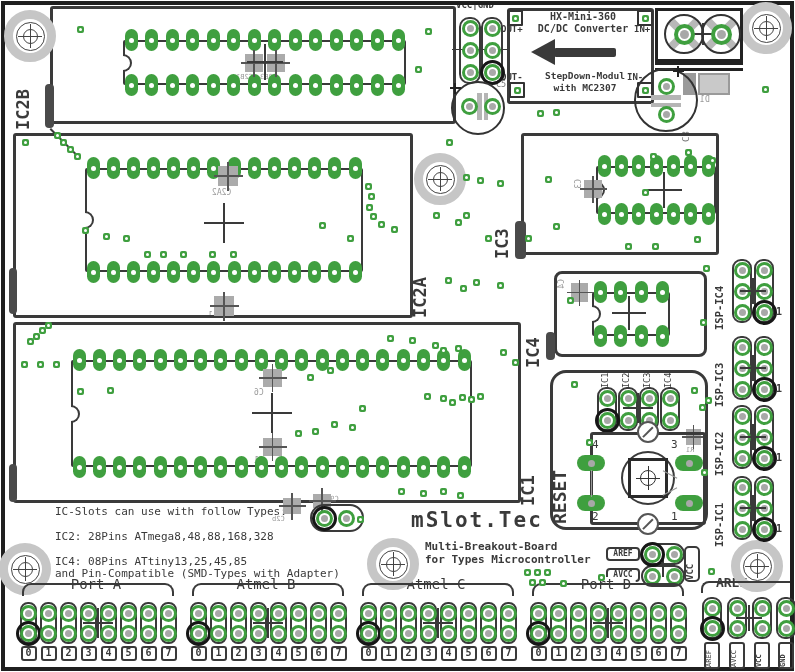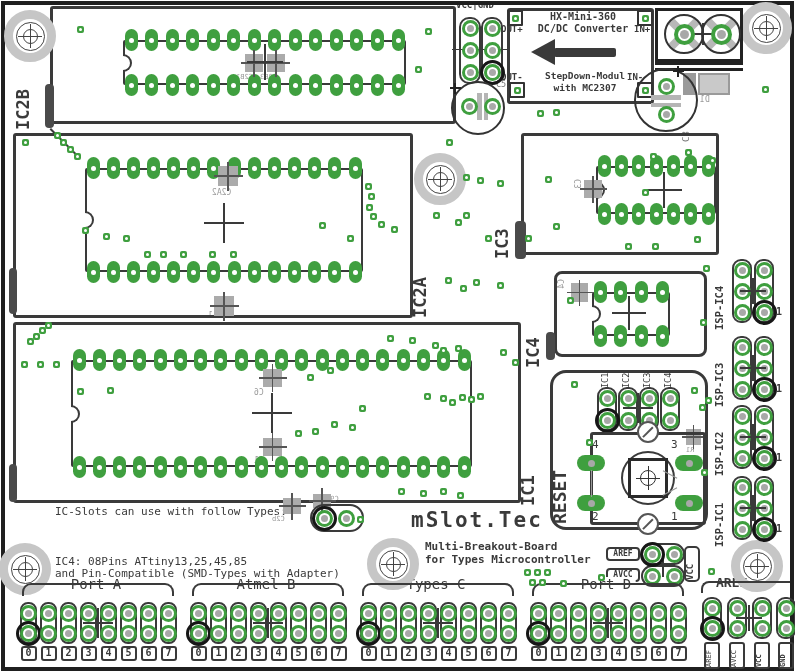--- a/index.html
+++ b/index.html
@@ -29,20 +29,21 @@
   <div class="t b" style="left:522px;top:12px;width:122px;text-align:center;font-size:10px">HX-Mini-360</div>
   <div class="t b" style="left:522px;top:24px;width:122px;text-align:center;font-size:10px">DC/DC Converter</div>
   <div class="t b" style="left:524px;top:71px;width:122px;text-align:center;font-size:9.5px">StepDown-Modul</div>
   <div class="t b" style="left:524px;top:83px;width:122px;text-align:center;font-size:9.5px">with MC2307</div>
   <div class="t b" style="left:501px;top:25px;font-size:9px">OUT+</div>
   <div class="t b" style="left:634px;top:25px;font-size:9px">IN+</div>
   <div class="t b" style="left:501px;top:73px;font-size:9px">OUT-</div>
   <div class="t b" style="left:627px;top:73px;font-size:9px">IN-</div>
 
   <div class="t" style="left:55px;top:506px;font-size:11px">IC-Slots can use with follow Types:</div>
+  <div class="t" style="left:55px;top:530.8px;font-size:11px">IC2: 28Pins ATmega8,48,88,168,328</div>
   <div class="t" style="left:55px;top:555.6px;font-size:11px">IC4: 08Pins ATtiny13,25,45,85</div>
   <div class="t" style="left:55px;top:568px;font-size:11px">and Pin-Compatible (SMD-Types with Adapter)</div>
 
   <div class="t b" style="left:411px;top:510px;font-size:21px;letter-spacing:2px">mSlot.Tec</div>
   <div class="t b" style="left:425px;top:541px;font-size:11px">Multi-Breakout-Board</div>
   <div class="t b" style="left:425px;top:554px;font-size:11px">for Types Microcontroller</div>
 
   <div class="t b" style="left:714px;top:576px;font-size:13px;background:#fff;padding:0 2px">AREF.</div>
   <div class="t b" style="left:606px;top:547px;width:34px;height:14px;border:2px solid #3a3a3a;border-radius:4px;font-size:8px;text-align:center;line-height:10px">AREF</div>
   <div class="t b" style="left:606px;top:568px;width:34px;height:14px;border:2px solid #3a3a3a;border-radius:4px;font-size:8px;text-align:center;line-height:10px">AVCC</div>
@@ -77,21 +78,21 @@
   <div class="t v b" style="left:714px;top:331px;height:76px;font-size:10.5px">ISP-IC3</div>
   <div class="t v b" style="left:714px;top:400px;height:76px;font-size:10.5px">ISP-IC2</div>
   <div class="t v b" style="left:714px;top:471px;height:76px;font-size:10.5px">ISP-IC1</div>
   <div class="t b" style="left:776px;top:307px;font-size:10px">1</div>
   <div class="t b" style="left:776px;top:384px;font-size:10px">1</div>
   <div class="t b" style="left:776px;top:453px;font-size:10px">1</div>
   <div class="t b" style="left:776px;top:524px;font-size:10px">1</div>
 
   <div class="t" style="left:96px;top:577px;font-size:14px;background:#fff;padding:0 4px;transform:translateX(-50%)">Port A</div>
   <div class="t" style="left:266px;top:577px;font-size:14px;background:#fff;padding:0 4px;transform:translateX(-50%)">Atmel B</div>
-  <div class="t" style="left:436px;top:577px;font-size:14px;background:#fff;padding:0 4px;transform:translateX(-50%)">Types C</div>
+  <div class="t" style="left:436px;top:577px;font-size:14px;background:#fff;padding:0 4px;transform:translateX(-50%)">Atmel C</div>
   <div class="t" style="left:606px;top:577px;font-size:14px;background:#fff;padding:0 4px;transform:translateX(-50%)">Port D</div>
 <div class="a" style="left: 1px; top: 1px; width: 793px; height: 670px; border: 4px solid rgb(31, 31, 31);"></div>
     <div class="a" style="left: 50px; top: 6px; width: 406px; height: 118px; border: 3px solid rgb(58, 58, 58); border-radius: 3px;"></div>
     <div class="a" style="left: 507px; top: 8px; width: 147px; height: 96px; border: 3px solid rgb(58, 58, 58); border-radius: 3px;"></div>
     <div class="a" style="left: 13px; top: 133px; width: 400px; height: 185px; border: 3px solid rgb(58, 58, 58); border-radius: 3px;"></div>
     <div class="a" style="left: 521px; top: 133px; width: 198px; height: 122px; border: 3px solid rgb(58, 58, 58); border-radius: 3px;"></div>
     <div class="a" style="left: 13px; top: 322px; width: 508px; height: 181px; border: 3px solid rgb(58, 58, 58); border-radius: 3px;"></div>
     <div class="a" style="left: 554px; top: 271px; width: 153px; height: 86px; border: 3px solid rgb(58, 58, 58); border-radius: 8px;"></div>
     <div class="a" style="left: 550px; top: 370px; width: 158px; height: 160px; border: 3px solid rgb(58, 58, 58); border-radius: 16px;"></div>
     <div class="a" style="left: 45px; top: 84px; width: 9px; height: 44px; background: rgb(74, 74, 74); border-radius: 4px;"></div>

